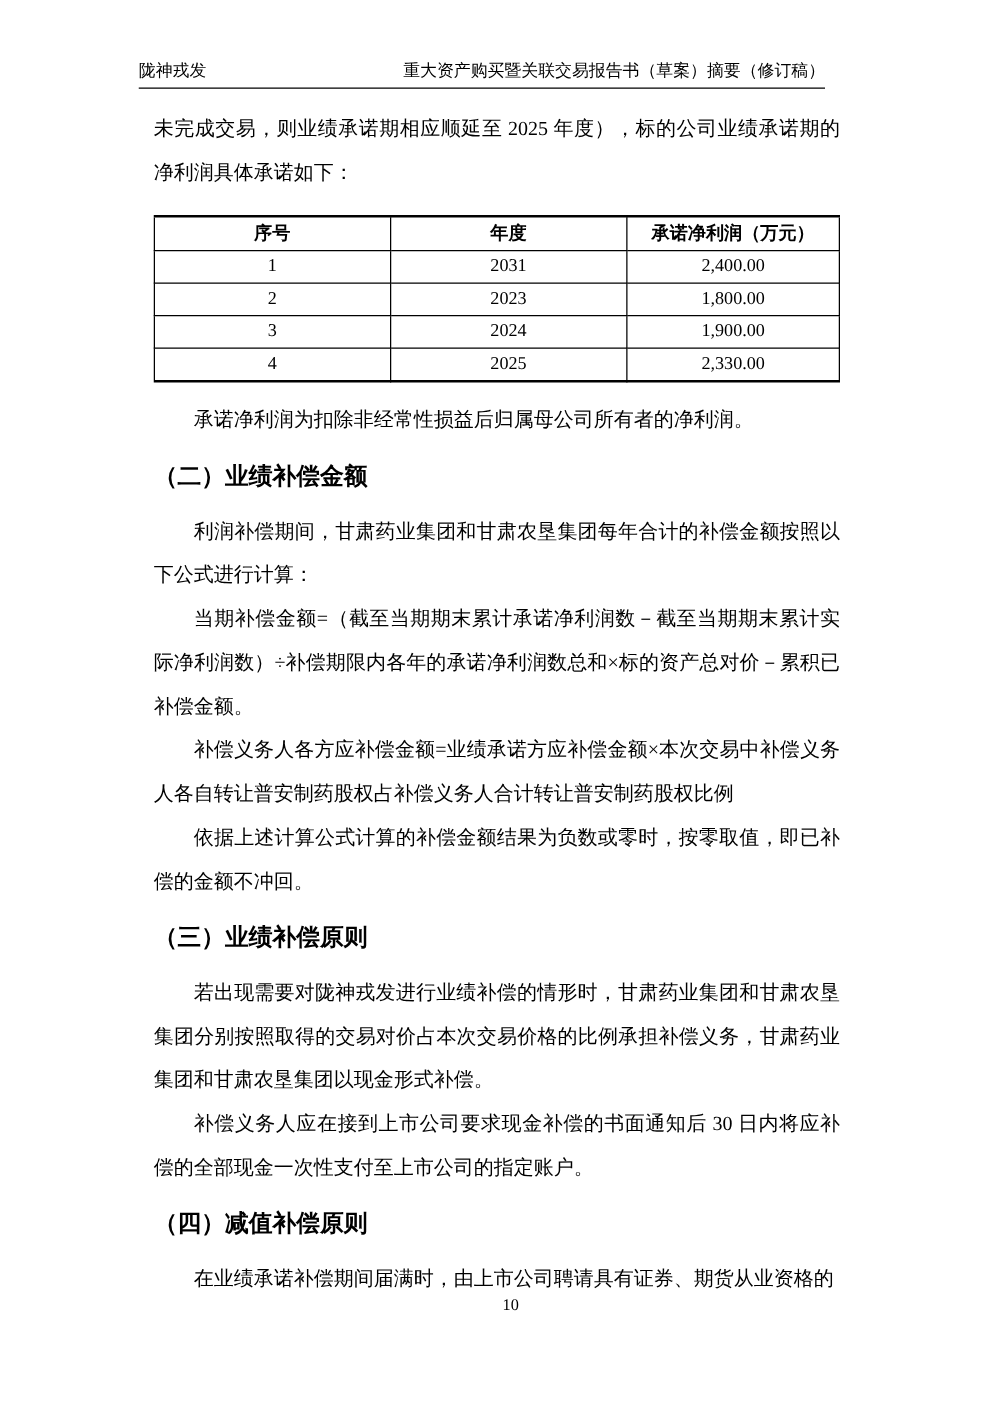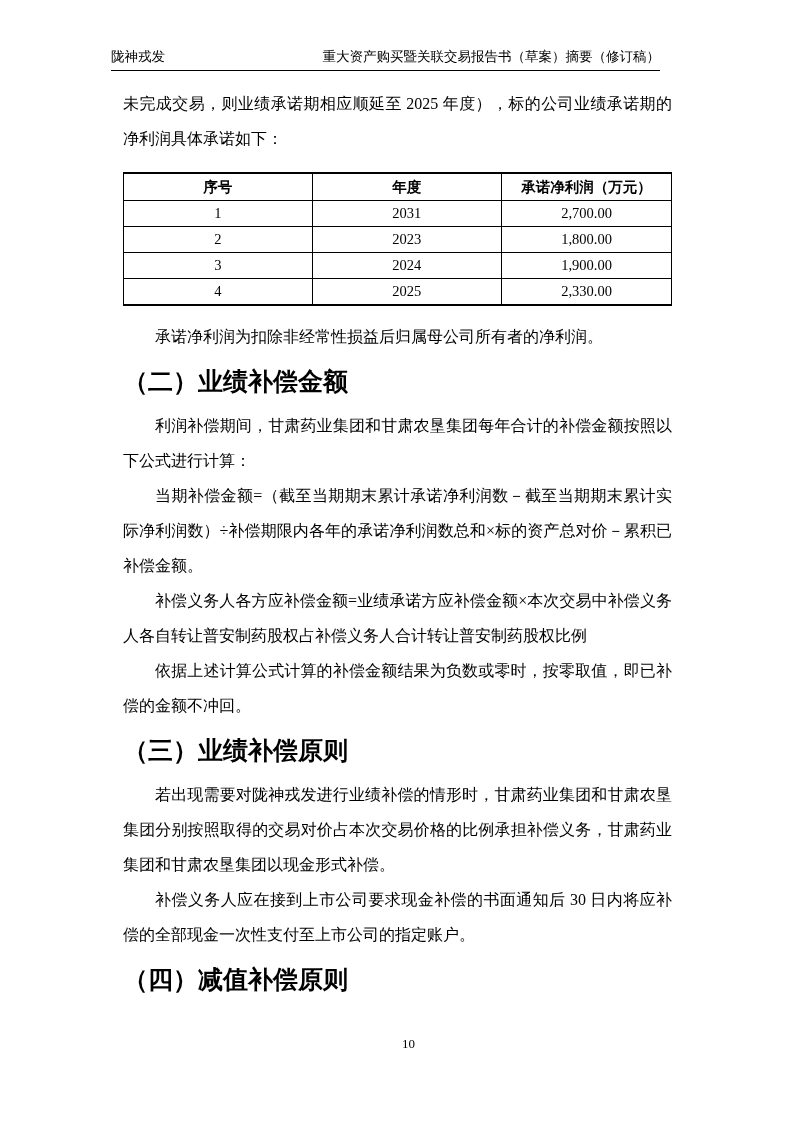--- a/index.html
+++ b/index.html
@@ -36,21 +36,21 @@
     font-size: 16px;
     line-height: 35px;
     text-align: justify;
   }
   .content p { margin: 0; }
   p.indent { text-indent: 2em; }
   p.note { margin-top: 13px; }
   h2.sec-heading {
     font-family: "Liberation Sans", sans-serif;
     font-weight: bold;
-    font-size: 25px;
+    font-size: 19px;
     line-height: 27px;
     margin: 14px 0 13px 0;
     text-align: left;
   }
   table.commit-table {
     width: 100%;
     table-layout: fixed;
     border-collapse: collapse;
     margin-top: 16px;
     border-top: 2.5px solid #000;
@@ -105,21 +105,21 @@
         <tr>
           <th>序号</th>
           <th>年度</th>
           <th>承诺净利润（万元）</th>
         </tr>
       </thead>
       <tbody>
         <tr>
           <td>1</td>
           <td>2031</td>
-          <td>2,700.00</td>
+          <td>2,400.00</td>
         </tr>
         <tr>
           <td>2</td>
           <td>2023</td>
           <td>1,800.00</td>
         </tr>
         <tr>
           <td>3</td>
           <td>2024</td>
           <td>1,900.00</td>
@@ -138,20 +138,21 @@
     <p class="indent">利润补偿期间，甘肃药业集团和甘肃农垦集团每年合计的补偿金额按照以下公式进行计算：</p>
     <p class="indent">当期补偿金额=（截至当期期末累计承诺净利润数－截至当期期末累计实际净利润数）÷补偿期限内各年的承诺净利润数总和×标的资产总对价－累积已补偿金额。</p>
     <p class="indent">补偿义务人各方应补偿金额=业绩承诺方应补偿金额×本次交易中补偿义务人各自转让普安制药股权占补偿义务人合计转让普安制药股权比例</p>
     <p class="indent">依据上述计算公式计算的补偿金额结果为负数或零时，按零取值，即已补偿的金额不冲回。</p>
 
     <h2 class="sec-heading">（三）业绩补偿原则</h2>
     <p class="indent">若出现需要对陇神戎发进行业绩补偿的情形时，甘肃药业集团和甘肃农垦集团分别按照取得的交易对价占本次交易价格的比例承担补偿义务，甘肃药业集团和甘肃农垦集团以现金形式补偿。</p>
     <p class="indent">补偿义务人应在接到上市公司要求现金补偿的书面通知后 30 日内将应补偿的全部现金一次性支付至上市公司的指定账户。</p>
 
     <h2 class="sec-heading">（四）减值补偿原则</h2>
+    <p class="indent">在业绩承诺补偿期间届满时，由上市公司聘请具有证券、期货从业资格的</p>
 
   </div>
 
   <div class="footer">
     <span>10</span>
   </div>
 
 </div>
 
 </body></html>

